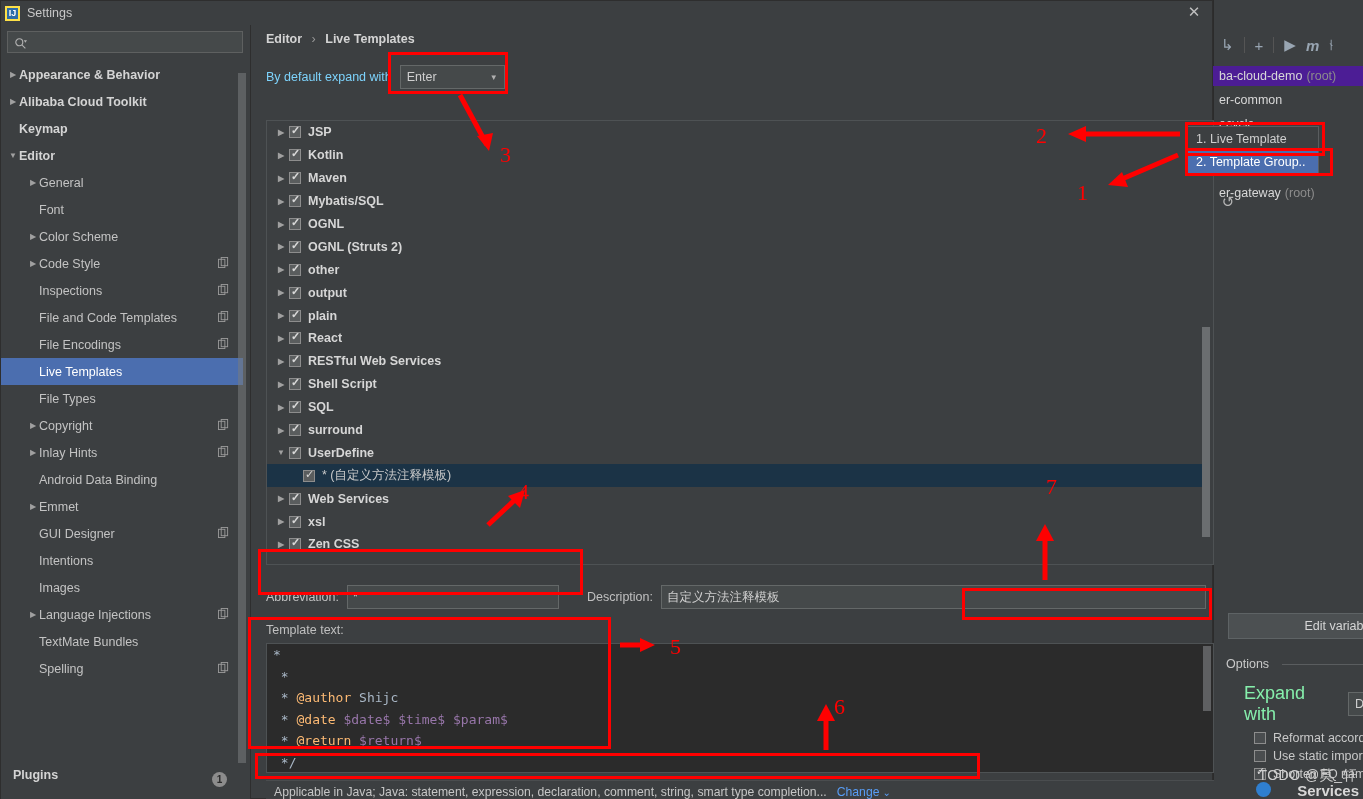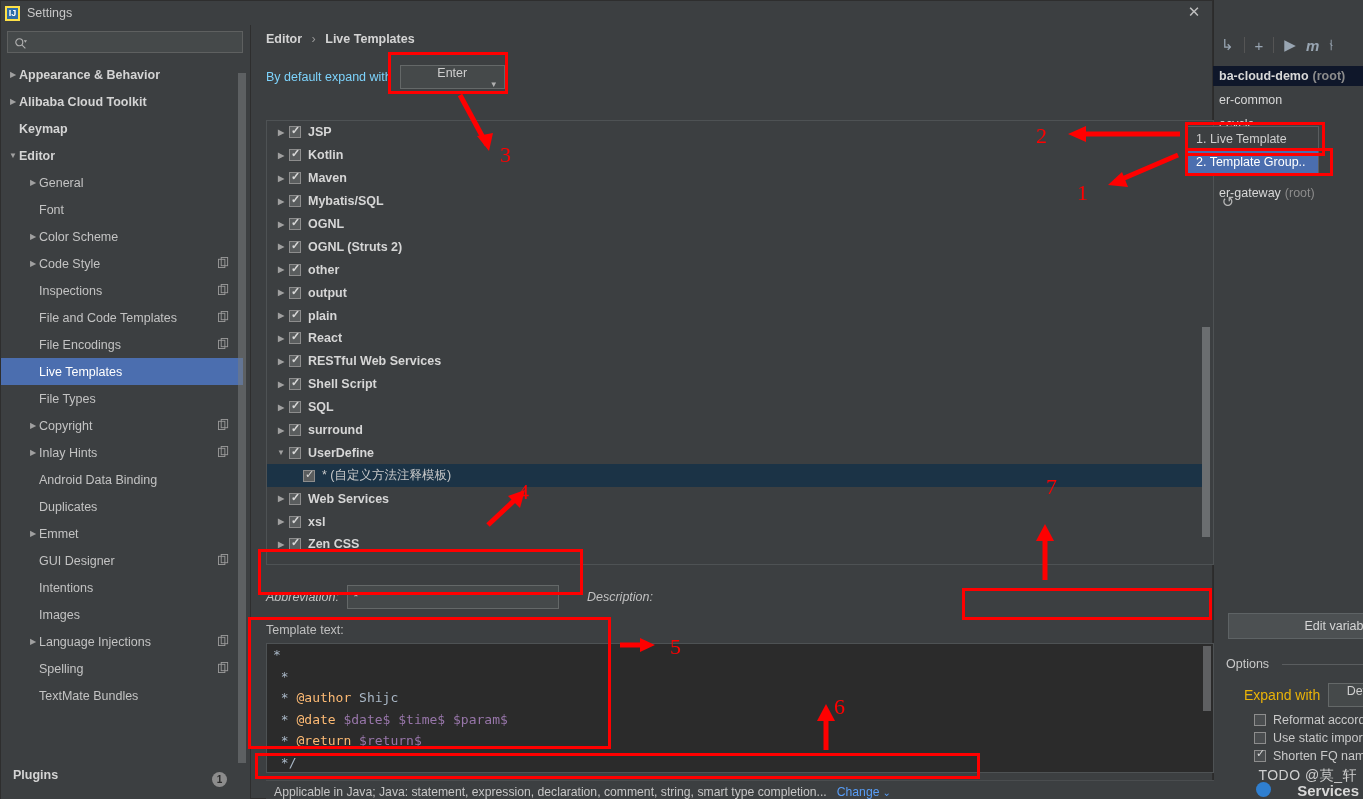--- a/index.html
+++ b/index.html
@@ -20,21 +20,21 @@
   #ide-toolbar{
     position:absolute; left:1213px; top:31px; width:150px; height:28px;
     display:flex; align-items:center; gap:10px; padding-left:8px;
     color:#9aa0a6;
   }
   #ide-toolbar .ic{ font-size:15px; color:#a9b7c6; opacity:.85;}
   #ide-toolbar .sep{ width:1px; height:16px; background:#555; }
   .prj-row{ position:absolute; left:1213px; height:20px; width:150px;
             font-size:12.5px; color:#d8d8d8; display:flex; align-items:center;
             padding-left:6px; white-space:nowrap; }
-  .prj-row.sel{ background:#0f172a;font-weight:bold; }
+  .prj-row.sel{ background:#4c1d95; }
   .prj-row .dim{ color:#8c8c8c; margin-left:4px;}
   
   #dialog{
     position:absolute; left:0; top:0; width:1213px; height:799px;
     background:#3c3f41; border:1px solid #2e2e2e;
   }
   #titlebar{
     height:24px; background:#3c3f41; display:flex; align-items:center;
     padding-left:4px; position:relative;
   }
@@ -91,21 +91,21 @@
     display:flex; align-items:center; justify-content:center;
   }
   
   #content{ position:absolute; left:251px; top:24px; right:0; bottom:0; }
   #breadcrumb{ position:absolute; left:14px; top:7px; font-size:12.5px; font-weight:bold; color:#d4d4d4;}
   #breadcrumb .sepc{ font-weight:normal; color:#9a9a9a; margin:0 6px; }
   #expand-row{ position:absolute; left:14px; top:40px; display:flex; align-items:center; gap:8px;}
   #expand-lbl{ font-size:12.5px; color:#7dd3fc; }
   .combo{
     height:24px; background:#45494a; border:1px solid #646868; color:#cfcfcf;
-    display:flex; align-items:center; padding:0 6px; font-size:12.5px; position:relative;flex-direction:column;
+    display:flex; align-items:center; padding:0 6px; font-size:12.5px; position:relative;
   }
   .combo .caret{ margin-left:auto; padding-left:14px; font-size:8px; color:#b0b0b0; }
   #expand-combo{ width:105px; }
   
   #tpl-panel{
     position:absolute; left:14px; top:95px; width:948px; height:445px;
     background:#3c3f41; border:1px solid #4e5254;
   }
   #tpl-list{ position:absolute; left:0; top:0; right:11px; bottom:0; overflow:hidden;}
   .t-row{
@@ -125,21 +125,21 @@
   #tpl-scroll-track{ position:absolute; right:1px; top:1px; width:10px; bottom:1px; background:#3c3f41;}
   #tpl-scroll-thumb{ position:absolute; right:2px; top:205px; width:8px; height:210px; background:#8a8d8f; opacity:.6;}
   
   #list-toolbar{
     position:absolute; left:963px; top:95px; width:28px; height:445px;
     border:0;
   }
   .tb-btn{ width:26px; height:24px; display:flex; align-items:center; justify-content:center;
            color:#b5b5b5; font-size:15px; }
   
-  #abbr-row{ position:absolute; left:14px; top:560px; display:flex; align-items:center;font-style:italic;}
+  #abbr-row{ position:absolute; left:14px; top:560px; display:flex; align-items:center;}
   #abbr-lbl{ font-size:12.5px; color:#c0c0c0; margin-right:8px;}
   .txtfield{
     background:#45494a; border:1px solid #646868; height:24px; color:#cfcfcf;
     font-size:12.5px; padding:0 5px; font-family:"Liberation Sans",sans-serif; outline:none;
     display:flex; align-items:center;
   }
   #abbr-input{ width:212px; }
   #desc-lbl{ font-size:12.5px; color:#c0c0c0; margin:0 8px 0 28px;}
   #desc-input{ width:545px; }
   #tpl-text-lbl{ position:absolute; left:14px; top:598px; font-size:12.5px; color:#c0c0c0;}
@@ -163,21 +163,21 @@
   
   #opt-panel{ position:absolute; left:972px; top:588px; width:240px; }
   #edit-vars-btn{
     width:228px; height:26px; background:#4c5052; border:1px solid #5e6365;
     color:#d6d6d6; font-size:12.5px; display:flex; align-items:center; justify-content:center;
     margin-left:4px;
   }
   #opt-title{ margin:18px 0 6px 2px; font-size:12.5px; color:#c9c9c9; position:relative;}
   #opt-title .rule{ position:absolute; left:56px; right:2px; top:7px; height:1px; background:#5a5d5f;}
   #expw-row{ display:flex; align-items:center; gap:8px; margin:12px 0 6px 20px;}
-  #expw-lbl{ font-size:14px; color:#eab308;}
+  #expw-lbl{ font-size:18px; color:#86efac;}
   #expw-combo{ width:118px;}
   .opt-cb{ display:flex; align-items:center; gap:7px; margin:4px 0 0 30px; font-size:12.5px; color:#c9c9c9;}
   .opt-box{
     width:12px; height:12px; border:1px solid #8d8d8d; background:#4a4d4f; position:relative; flex:0 0 12px;
   }
   .opt-box.on::after{ content:"✓"; position:absolute; left:1px; top:-4px; font-size:11px; color:#d8d8d8;}
   
   #popup{
     position:absolute; left:1187px; top:126px; width:132px; background:#3c3f41;
     border:1px solid #5a5d5f; z-index:40;
@@ -343,25 +343,20 @@
               <rect x="3.5" y="0.5" width="7" height="9" fill="none" stroke="#9a9a9a"></rect>
             </svg></span>
         </div>
         <div class="s-item">
           <span style="width:26px;flex:0 0 26px"></span>
           <span class="arw"></span>
           <span class="lbl">Android Data Binding</span>
         </div>
         <div class="s-item">
           <span style="width:26px;flex:0 0 26px"></span>
-          <span class="arw"></span>
-          <span class="lbl">Duplicates</span>
-        </div>
-        <div class="s-item">
-          <span style="width:26px;flex:0 0 26px"></span>
           <span class="arw">▶</span>
           <span class="lbl">Emmet</span>
         </div>
         <div class="s-item">
           <span style="width:26px;flex:0 0 26px"></span>
           <span class="arw"></span>
           <span class="lbl">GUI Designer</span>
           <span class="copy-ico"><svg width="11" height="11" viewBox="0 0 12 12">
               <rect x="0.5" y="2.5" width="7" height="9" fill="none" stroke="#9a9a9a"></rect>
               <rect x="3.5" y="0.5" width="7" height="9" fill="none" stroke="#9a9a9a"></rect>
@@ -382,30 +377,30 @@
           <span class="arw">▶</span>
           <span class="lbl">Language Injections</span>
           <span class="copy-ico"><svg width="11" height="11" viewBox="0 0 12 12">
               <rect x="0.5" y="2.5" width="7" height="9" fill="none" stroke="#9a9a9a"></rect>
               <rect x="3.5" y="0.5" width="7" height="9" fill="none" stroke="#9a9a9a"></rect>
             </svg></span>
         </div>
         <div class="s-item">
           <span style="width:26px;flex:0 0 26px"></span>
           <span class="arw"></span>
+          <span class="lbl">TextMate Bundles</span>
+        </div>
+        <div class="s-item">
+          <span style="width:26px;flex:0 0 26px"></span>
+          <span class="arw"></span>
           <span class="lbl">Spelling</span>
           <span class="copy-ico"><svg width="11" height="11" viewBox="0 0 12 12">
               <rect x="0.5" y="2.5" width="7" height="9" fill="none" stroke="#9a9a9a"></rect>
               <rect x="3.5" y="0.5" width="7" height="9" fill="none" stroke="#9a9a9a"></rect>
             </svg></span>
-        </div>
-        <div class="s-item">
-          <span style="width:26px;flex:0 0 26px"></span>
-          <span class="arw"></span>
-          <span class="lbl">TextMate Bundles</span>
         </div>
       </div>
     <div id="sb-scroll"></div>
     <div id="plugins-row">
       <span style="padding-left:12px">Plugins</span>
       <span id="plugins-badge">1</span>
     </div>
   </div>
 
   <div id="content">
@@ -528,20 +523,21 @@
 
     <div id="list-toolbar">
       <div class="tb-btn">+</div>
       <div class="tb-btn" style="margin-top:46px">↺</div>
     </div>
 
     <div id="abbr-row">
       <span id="abbr-lbl">Abbreviation:</span>
       <div class="txtfield" id="abbr-input">*</div>
       <span id="desc-lbl">Description:</span>
+      <div class="txtfield" id="desc-input">自定义方法注释模板</div>
     </div>
 
     <div id="tpl-text-lbl">Template text:</div>
 
     <div id="editor">
       <div class="code-line"><span>*</span></div>
       <div class="code-line"><span> *</span></div>
       <div class="code-line"> * <span class="kw-at">@author</span> Shijc</div>
       <div class="code-line"> * <span class="kw-at">@date</span> <span class="kw-var">$date$ $time$ $param$</span></div>
       <div class="code-line"> * <span class="kw-at">@return</span> <span class="kw-var">$return$</span></div>

